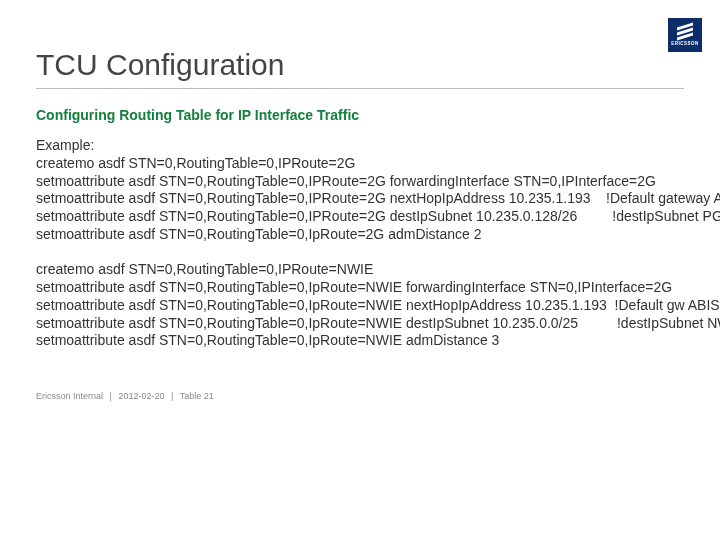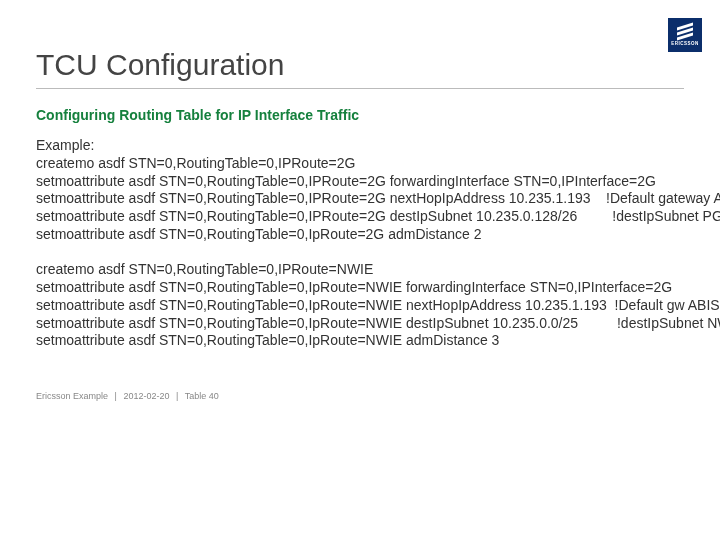--- a/index.html
+++ b/index.html
@@ -42,21 +42,21 @@
 setmoattribute asdf STN=0,RoutingTable=0,IPRoute=2G destIpSubnet 10.235.0.128/26         !destIpSubnet PGW!
 setmoattribute asdf STN=0,RoutingTable=0,IpRoute=2G admDistance 2
 
 createmo asdf STN=0,RoutingTable=0,IPRoute=NWIE
 setmoattribute asdf STN=0,RoutingTable=0,IpRoute=NWIE forwardingInterface STN=0,IPInterface=2G
 setmoattribute asdf STN=0,RoutingTable=0,IpRoute=NWIE nextHopIpAddress 10.235.1.193  !Default gw ABIS!
 setmoattribute asdf STN=0,RoutingTable=0,IpRoute=NWIE destIpSubnet 10.235.0.0/25          !destIpSubnet NWIE!
 setmoattribute asdf STN=0,RoutingTable=0,IpRoute=NWIE admDistance 3</div>
 
   <div class="footer">
-    <span>Ericsson Example</span>
+    <span>Ericsson Internal</span>
     <span class="sep">|</span>
     <span>2012-02-20</span>
     <span class="sep">|</span>
     <span>Table</span>
-    <span>40</span>
+    <span>21</span>
   </div>
 
 </div>
 
 </body></html>

